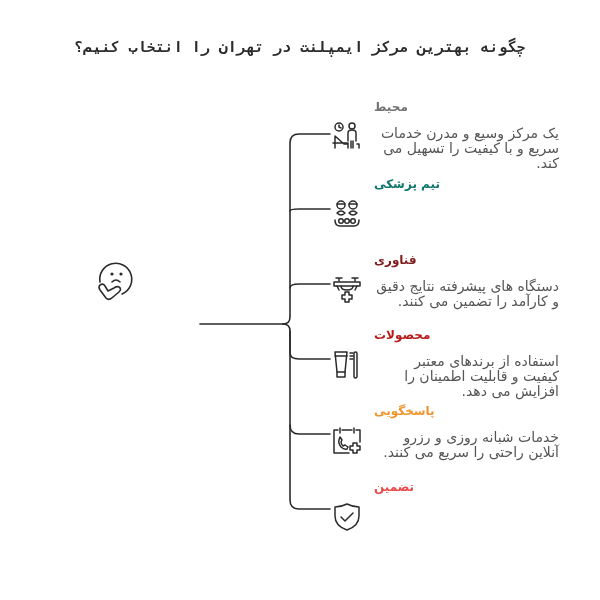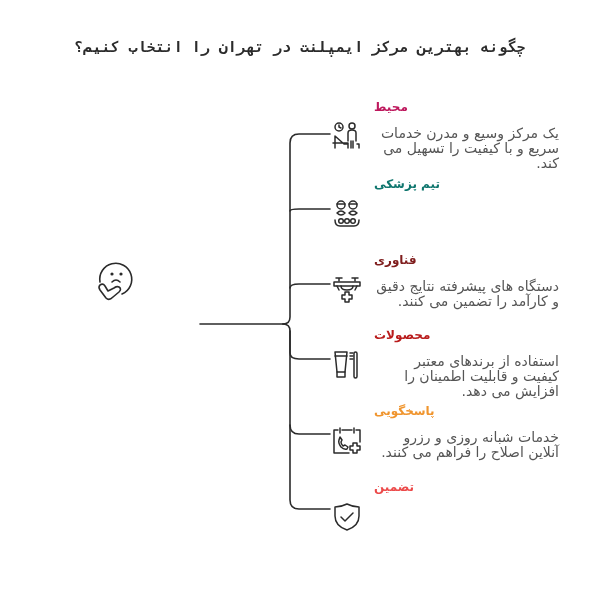--- a/index.html
+++ b/index.html
@@ -61,21 +61,21 @@
       <svg width="30" height="30" viewBox="0 0 30 30" fill="none" stroke="#2b2b2b" stroke-width="1.5" stroke-linecap="round" stroke-linejoin="round">
         <circle cx="7" cy="5" r="4"></circle>
           <path d="M7 3 L7 5 L9 6"></path>
         <circle cx="20" cy="4" r="3"></circle>
         <path d="M16 19 L16 11 Q16 8 20 8 Q24 8 24 11 L24 19"></path>
         <path d="M19 19 L19 26 M21 19 L21 26"></path>
         <path d="M3 21 L3 14 L12 22 L16 22 M1 21 L16 21 L16 26 M3 21 L3 26"></path>
         <path d="M25 22 L27 22 L27 26"></path>
       </svg>
     </div>
-    <div class="label" style="color:#be185d">محیط</div>
+    <div class="label" style="color:#737373">محیط</div>
     <div class="desc">یک مرکز وسیع و مدرن خدمات سریع و با کیفیت را تسهیل می کند.</div>
   </div>
 
   <div class="branch" style="top:177px">
     <div class="icon">
       <svg width="30" height="30" viewBox="0 0 30 30" fill="none" stroke="#2b2b2b" stroke-width="1.5" stroke-linecap="round" stroke-linejoin="round">
         <circle cx="9" cy="6" r="4"></circle>
           <path d="M5 5 L13 5"></path>
         <circle cx="21" cy="6" r="4"></circle>
           <path d="M17 5 L25 5"></path>
@@ -123,21 +123,21 @@
       <svg width="30" height="30" viewBox="0 0 30 30" fill="none" stroke="#2b2b2b" stroke-width="1.5" stroke-linecap="round" stroke-linejoin="round">
         <path d="M6 4 L2 4 L2 27 L17 27"></path>
         <path d="M10 4 L20 4"></path>
         <path d="M24 4 L28 4 L28 16"></path>
         <path d="M8 2 L8 7 M22 2 L22 7"></path>
         <path d="M7 14 Q6 17 9 21 Q12 24 15 23 L16 21 L13 19 L11 20 Q9 18 9 16 L10 14 L8 11 Z"></path>
         <path d="M21 17 L25 17 L25 20 L28 20 L28 24 L25 24 L25 27 L21 27 L21 24 L18 24 L18 20 L21 20 Z"></path>
       </svg>
     </div>
     <div class="label" style="color:#f0952e">پاسخگویی</div>
-    <div class="desc">خدمات شبانه روزی و رزرو آنلاین اصلاح را فراهم می کنند.</div>
+    <div class="desc">خدمات شبانه روزی و رزرو آنلاین راحتی را سریع می کنند.</div>
   </div>
 
   <div class="branch" style="top:480px">
     <div class="icon">
       <svg width="30" height="30" viewBox="0 0 30 30" fill="none" stroke="#2b2b2b" stroke-width="1.5" stroke-linecap="round" stroke-linejoin="round">
         <path d="M15 2 Q21 5 27 5 L27 14 Q27 24 15 28 Q3 24 3 14 L3 5 Q9 5 15 2 Z"></path>
         <path d="M9 15 L13 19 L21 11"></path>
       </svg>
     </div>
     <div class="label" style="color:#ec4a4a">تضمین</div>

